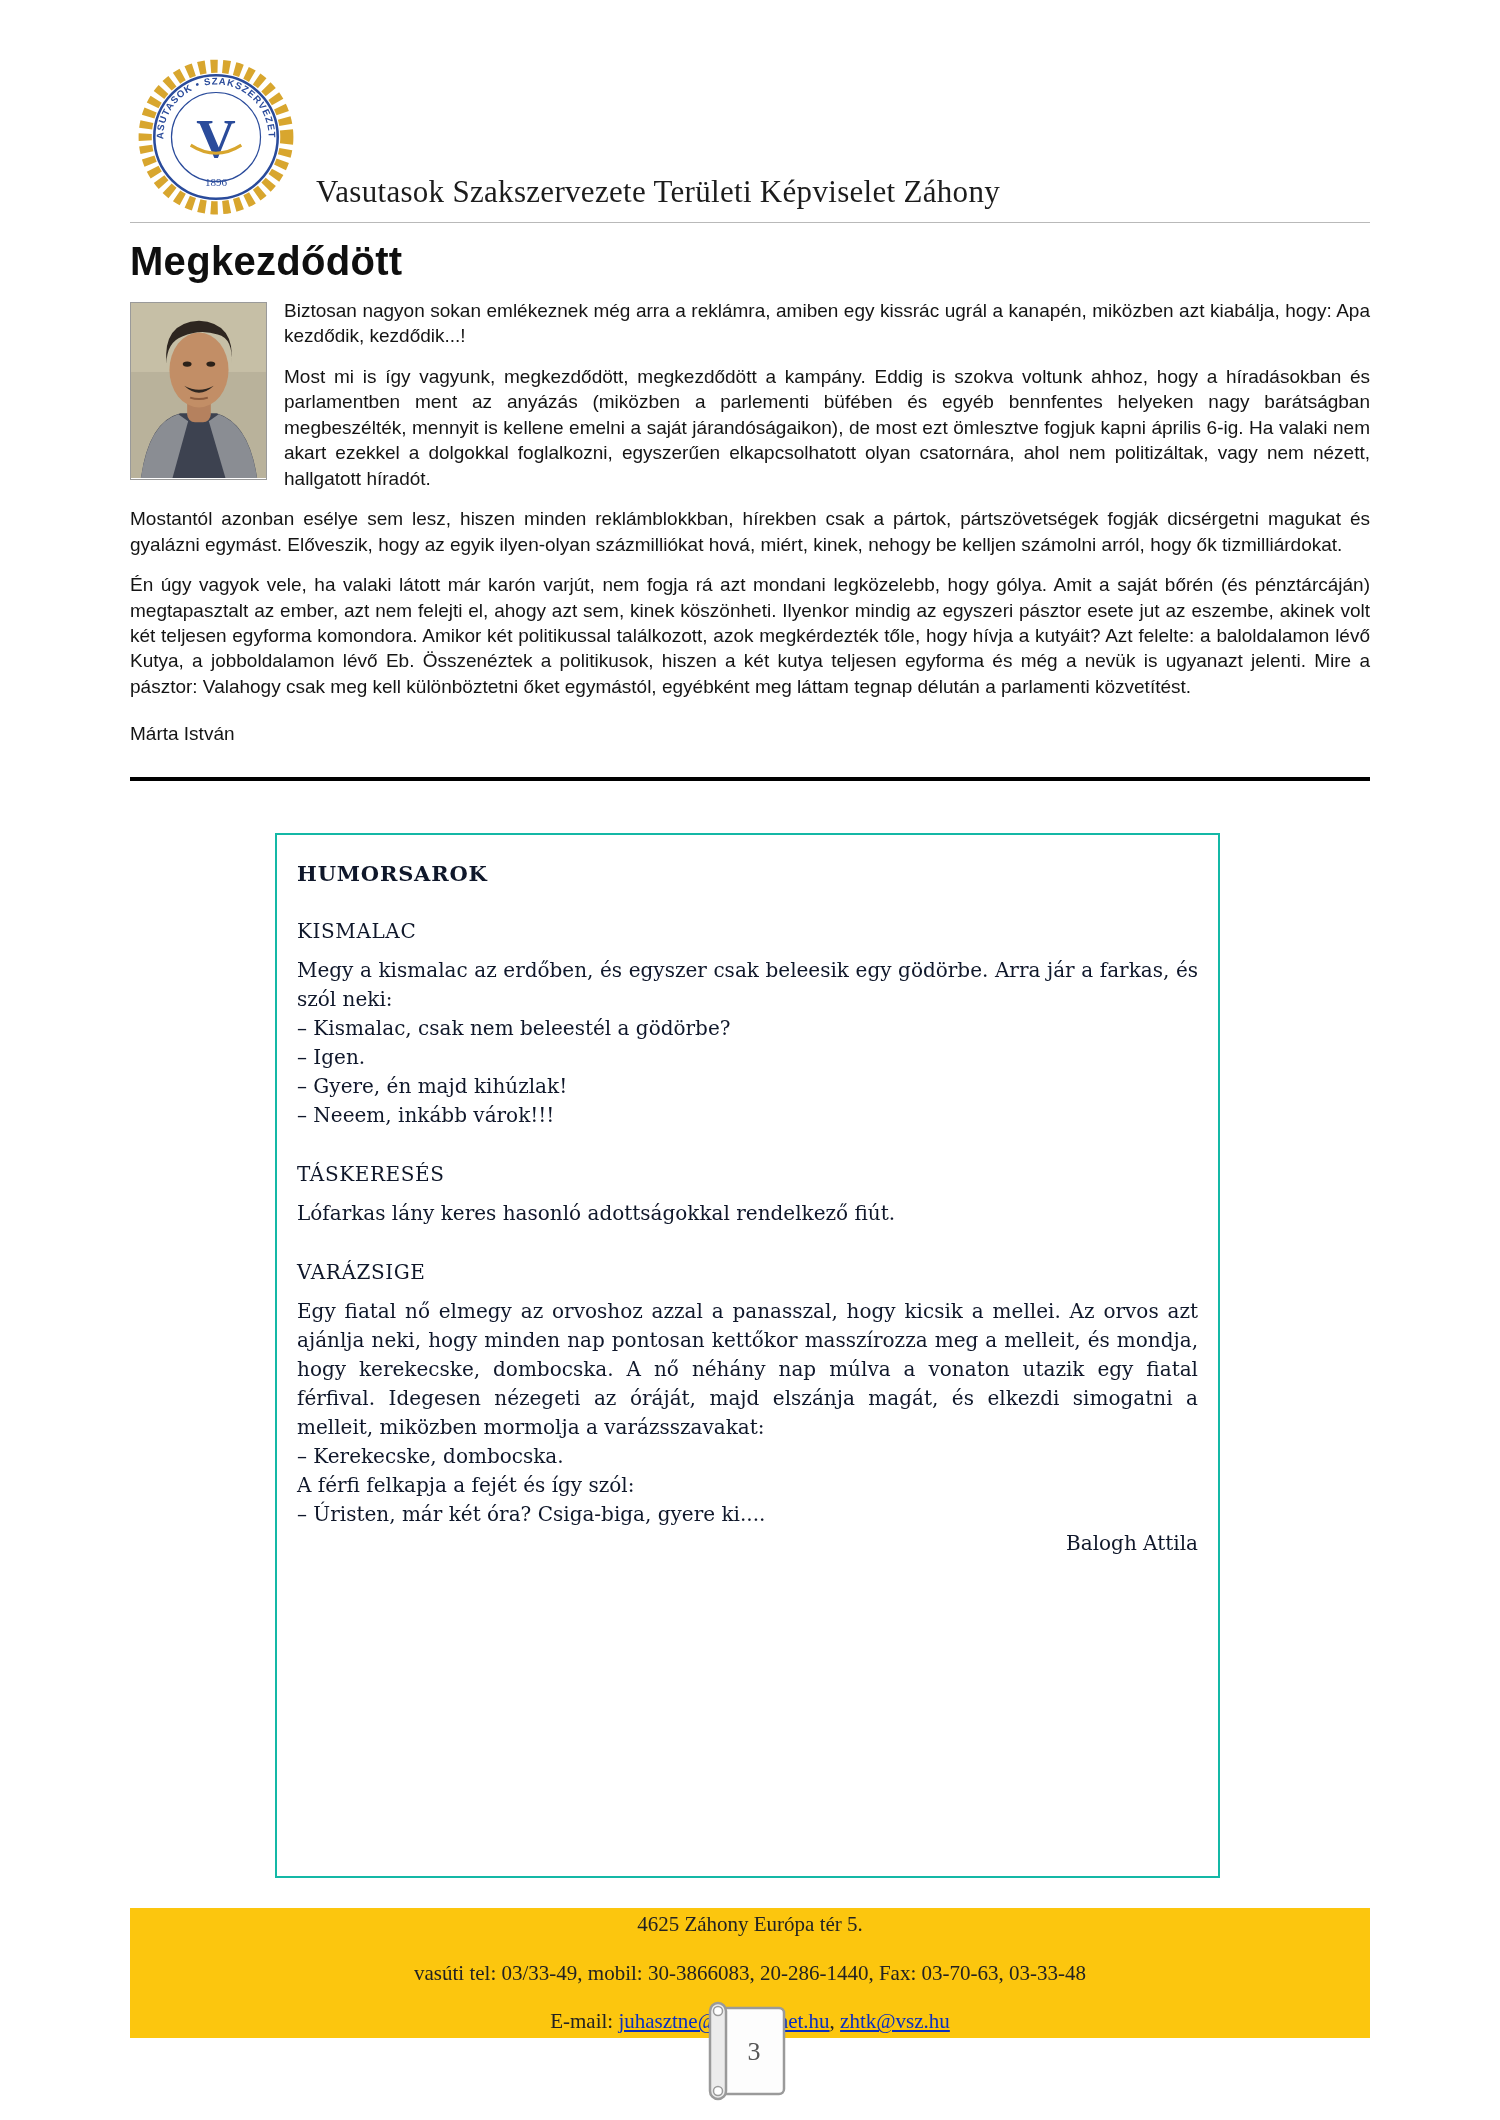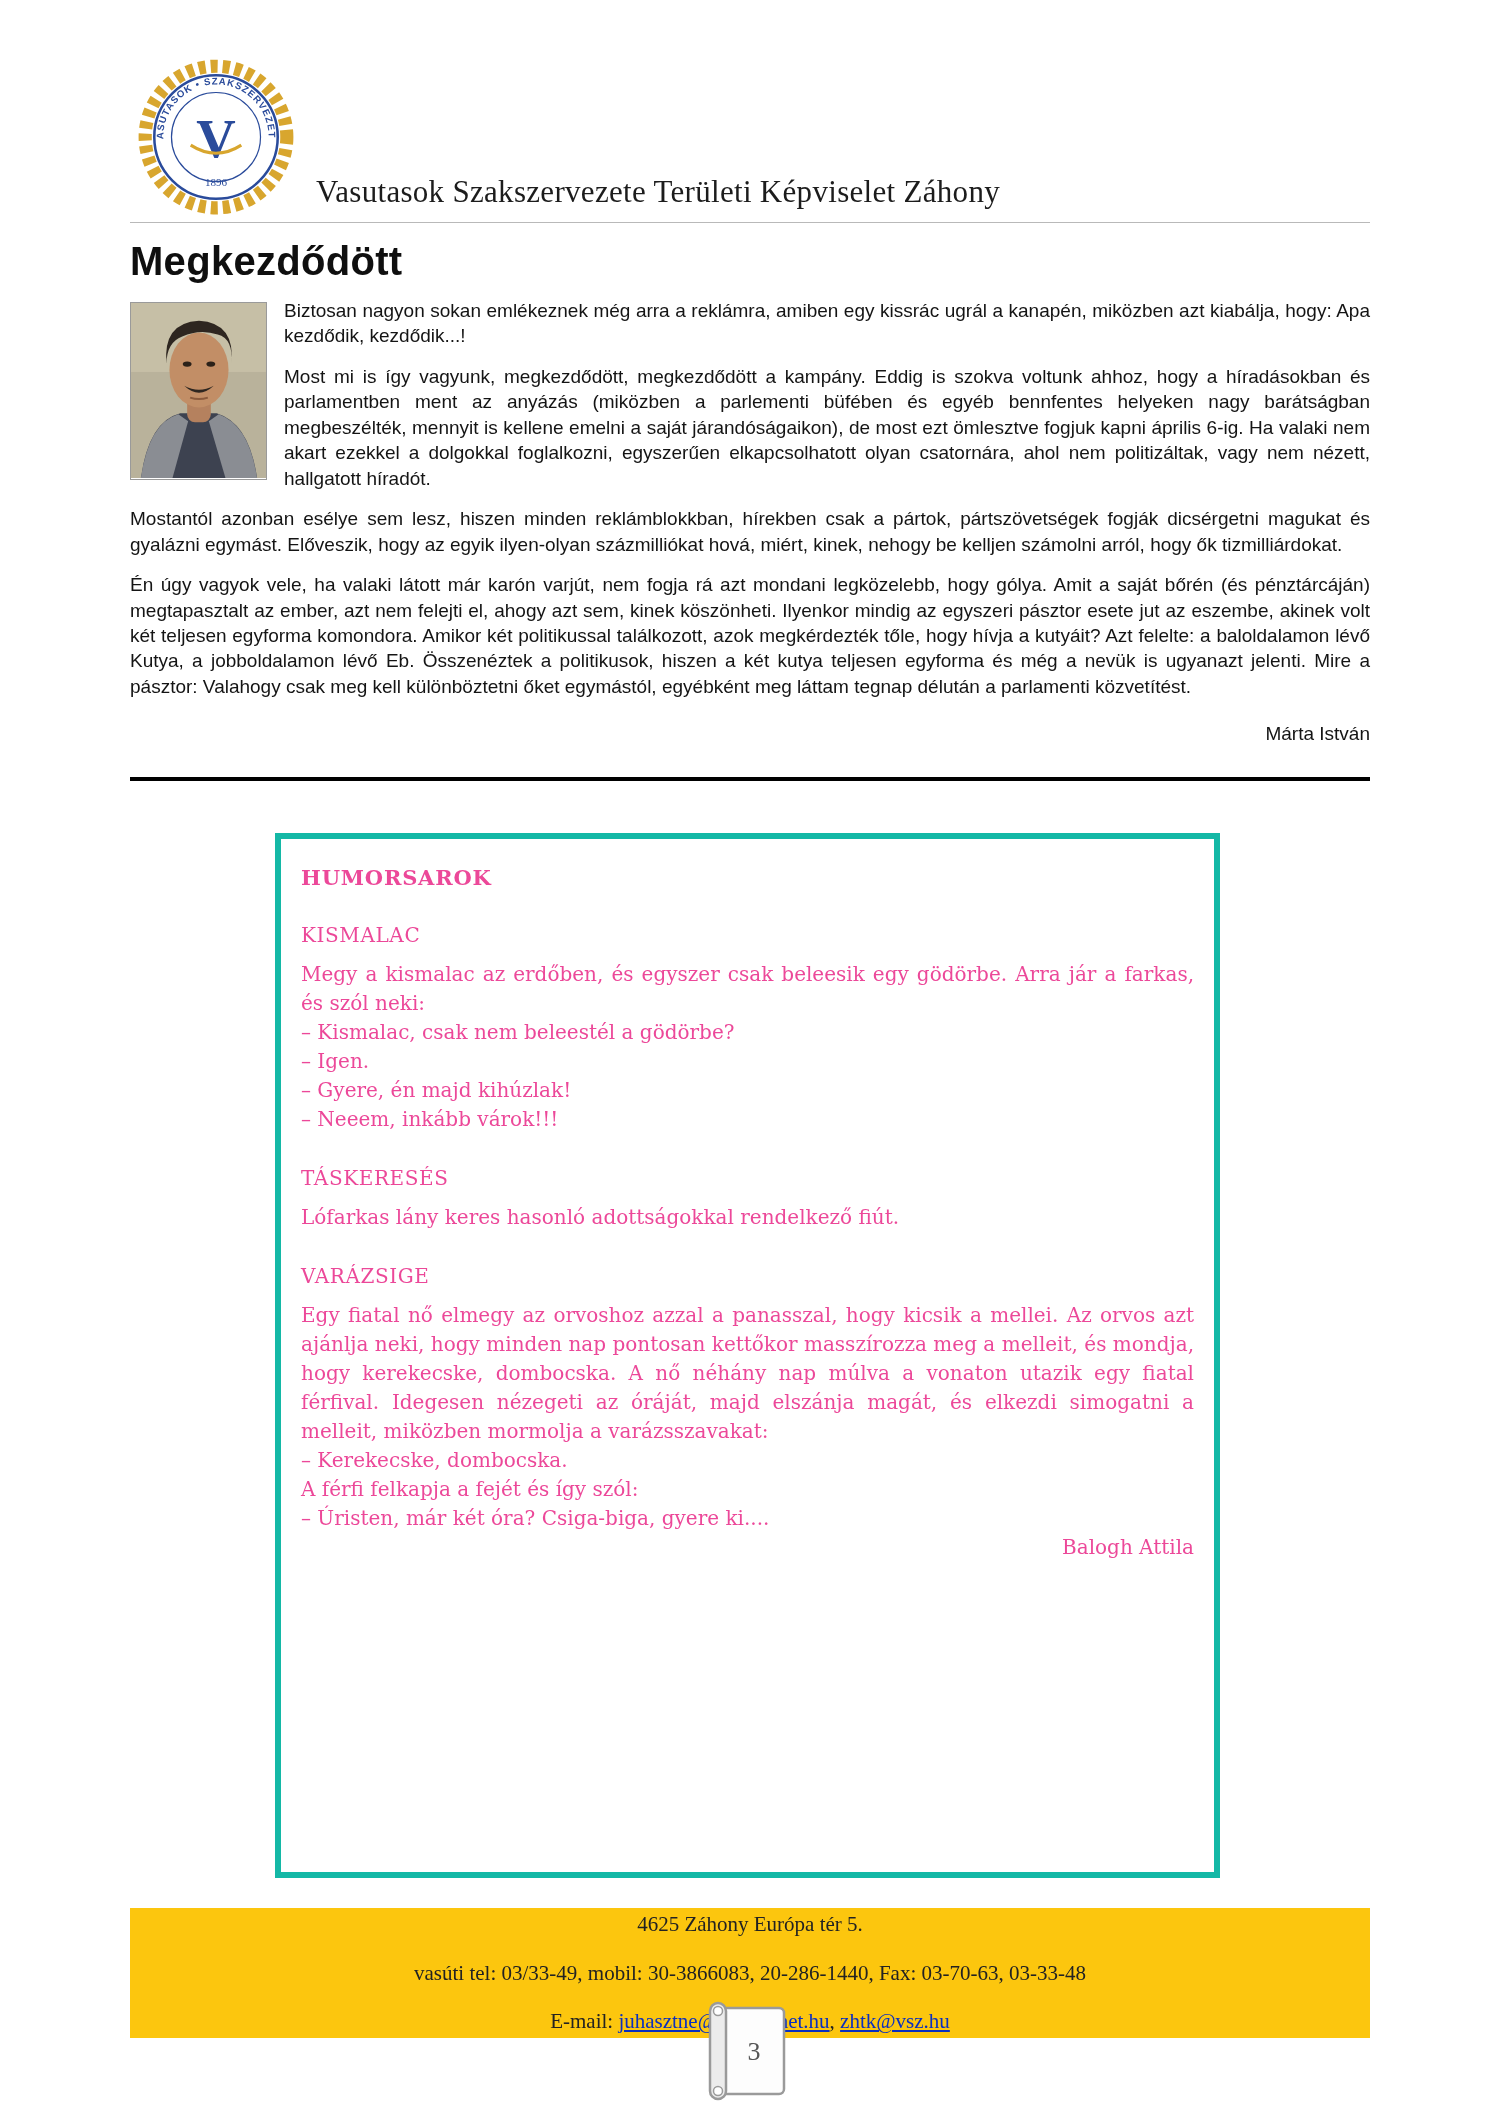--- a/index.html
+++ b/index.html
@@ -35,35 +35,35 @@
     margin:16px 0 14px 0; letter-spacing:0.3px;
   }
   .article { font-size:19px; line-height:1.34; text-align:justify; }
   .portrait {
     float:left; width:137px; height:178px;
     margin:4px 17px 4px 0;
     border:1px solid #9a9a9a;
   }
   .article p { margin-bottom:15px; }
   .article-author {
-    text-align:right; font-size:19px; margin-top:22px;
+    text-align:left; font-size:19px; margin-top:22px;
   }
   .thick-rule {
     border:0; border-top:4px solid #000;
     margin:30px 0 0 0;
   }
 
   
   .humor-box {
     margin:52px 150px 0 145px;
     min-height:1045px;
-    border:6px solid #14b8a6;
+    border:2px solid #14b8a6;
     padding:24px 20px 16px 20px;
     font-family:"DejaVu Serif","Liberation Serif",serif;
-    font-size:20px; line-height:1.45; color:#ec4899;
+    font-size:20px; line-height:1.45; color:#0f172a;
   }
   .humor-title { font-weight:bold; font-size:21px; letter-spacing:0.8px; margin-bottom:28px; }
   .humor-heading { margin:30px 0 10px 0; letter-spacing:0.6px; }
   .humor-heading.first { margin-top:0; }
   .humor-line { text-align:justify; }
   .humor-author { text-align:right; }
 
   
   .footer-bar {
     position:absolute; left:130px; right:130px; top:1908px;

